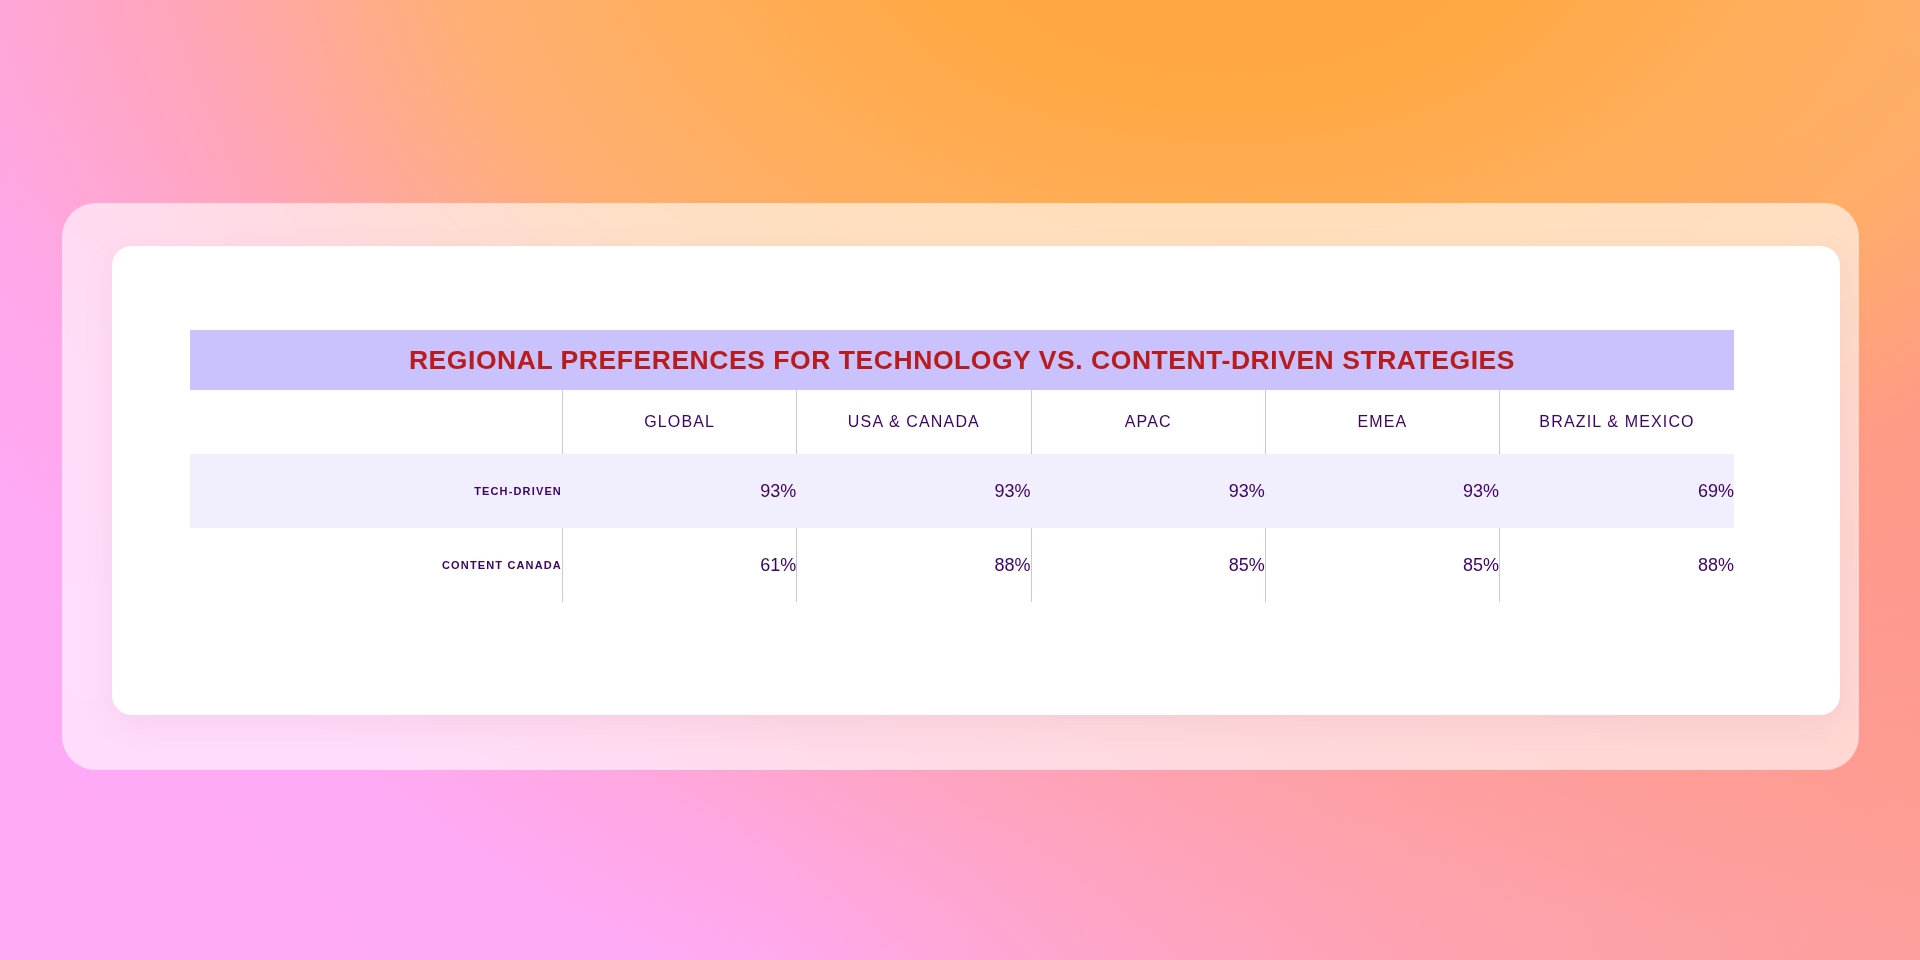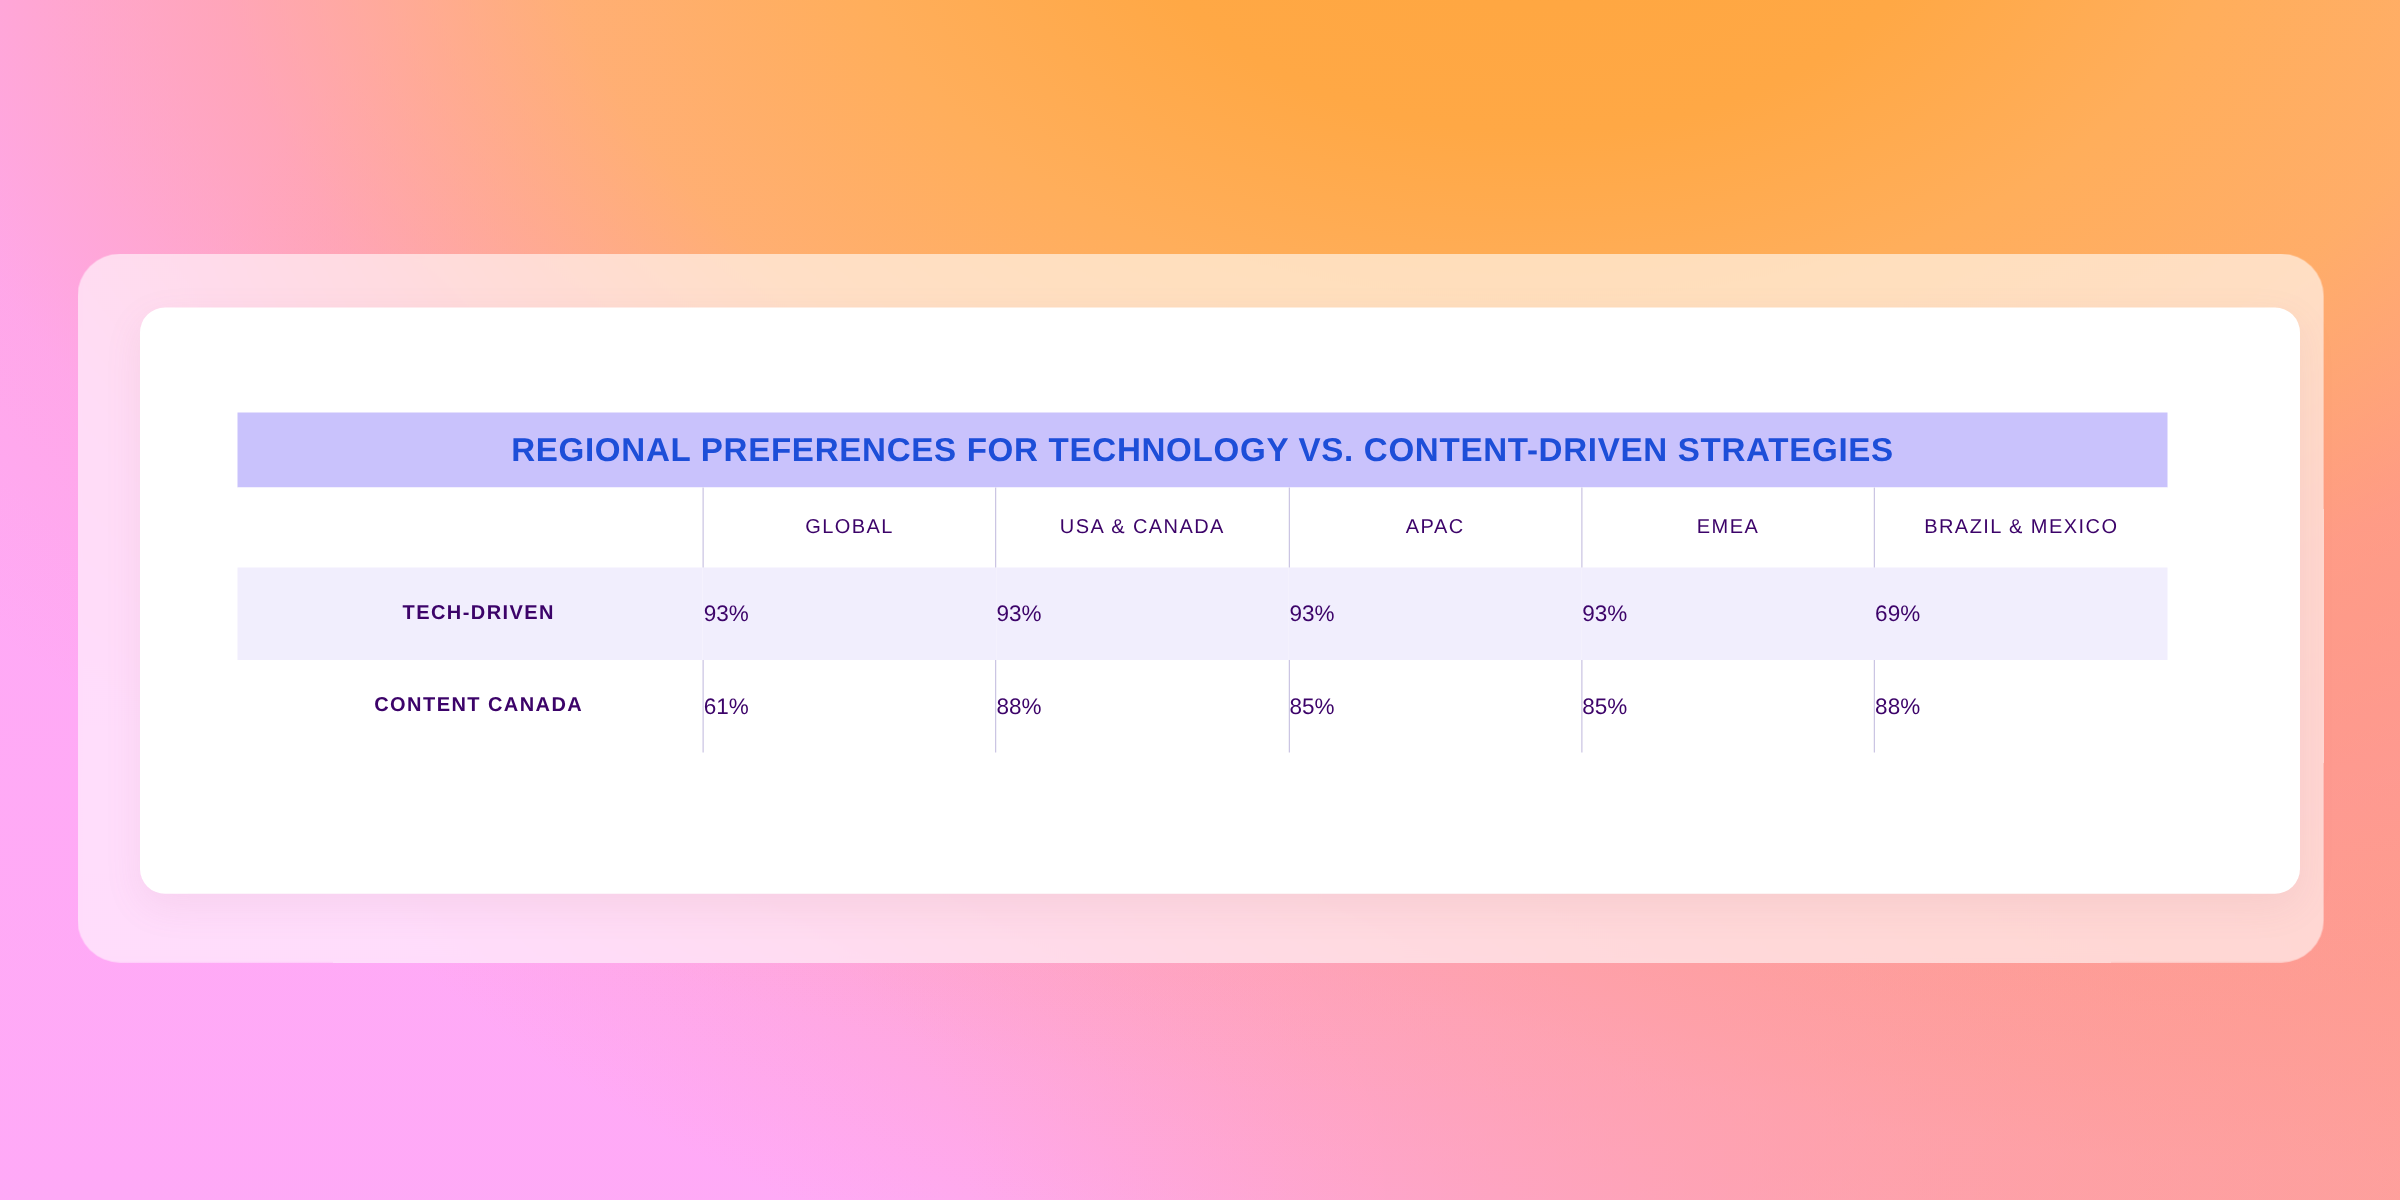--- a/index.html
+++ b/index.html
@@ -39,21 +39,21 @@
   
   #table-wrap{
     position:absolute;
     left:78px; top:84px; width:1544px;
   }
   table{ border-collapse:collapse; width:1544px; table-layout:fixed; }
 
   
   tr.title-row td{
     background:#C9C2FC;
-    color:#1d4ed8;
+    color:#b91c1c;
     font-size:26.5px;
     font-weight:bold;
     letter-spacing:0.55px;
     text-align:center;
     height:60px;
     padding:0 10px;
     white-space:nowrap;
   }
 
   
@@ -68,29 +68,29 @@
     background:#FFFFFF;
     border-left:1.6px solid #CBC5E3;
   }
   tr.head-row th.rowlabel{ border-left:none; }
 
   
   tbody td{
     font-size:18px;
     height:74px;
     vertical-align:middle;
-    text-align:left;
+    text-align:right;
     color:#3C0369;
     border-left:1.6px solid #CBC5E3;
     font-weight:400;
   }
   tbody td.rowlabel{
-    text-align:center;
+    text-align:right;
     padding-left:14px;
-    font-size:16px;
+    font-size:11px;
     font-weight:bold;
     letter-spacing:1.15px;
     border-left:none;
   }
   tr.band td{ background:#F1EEFD; border-left-color:transparent; }
   tr.plain td{ background:#FFFFFF; }
 
   
   col.c-label{ width:372px; }
   col.c-data { width:234px; }

